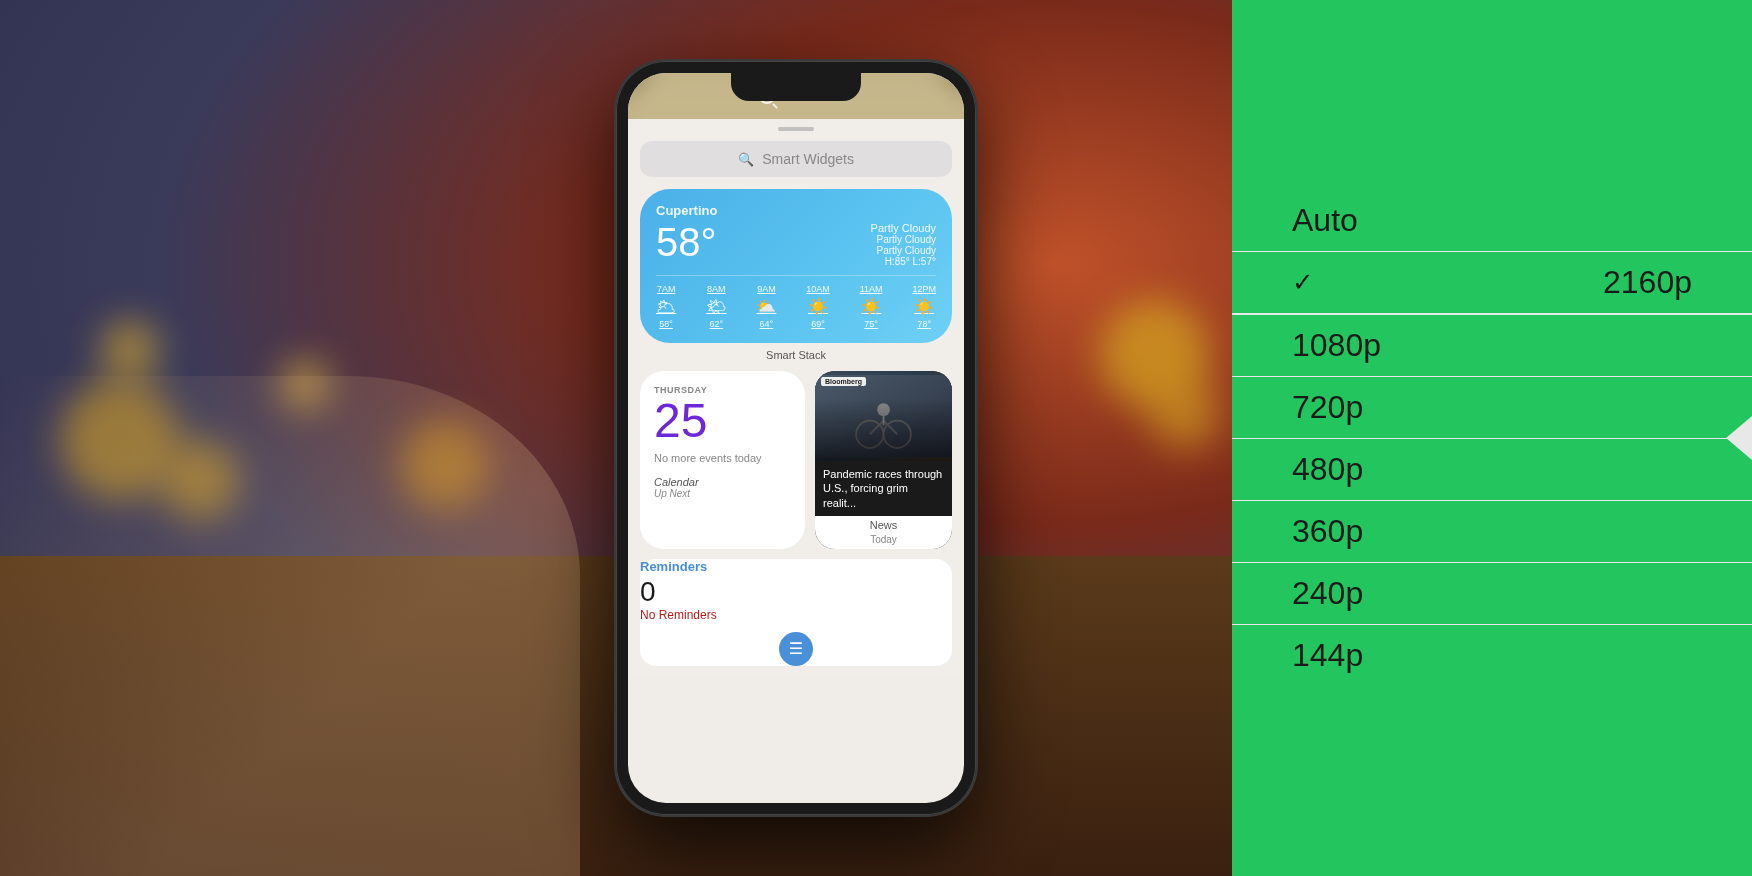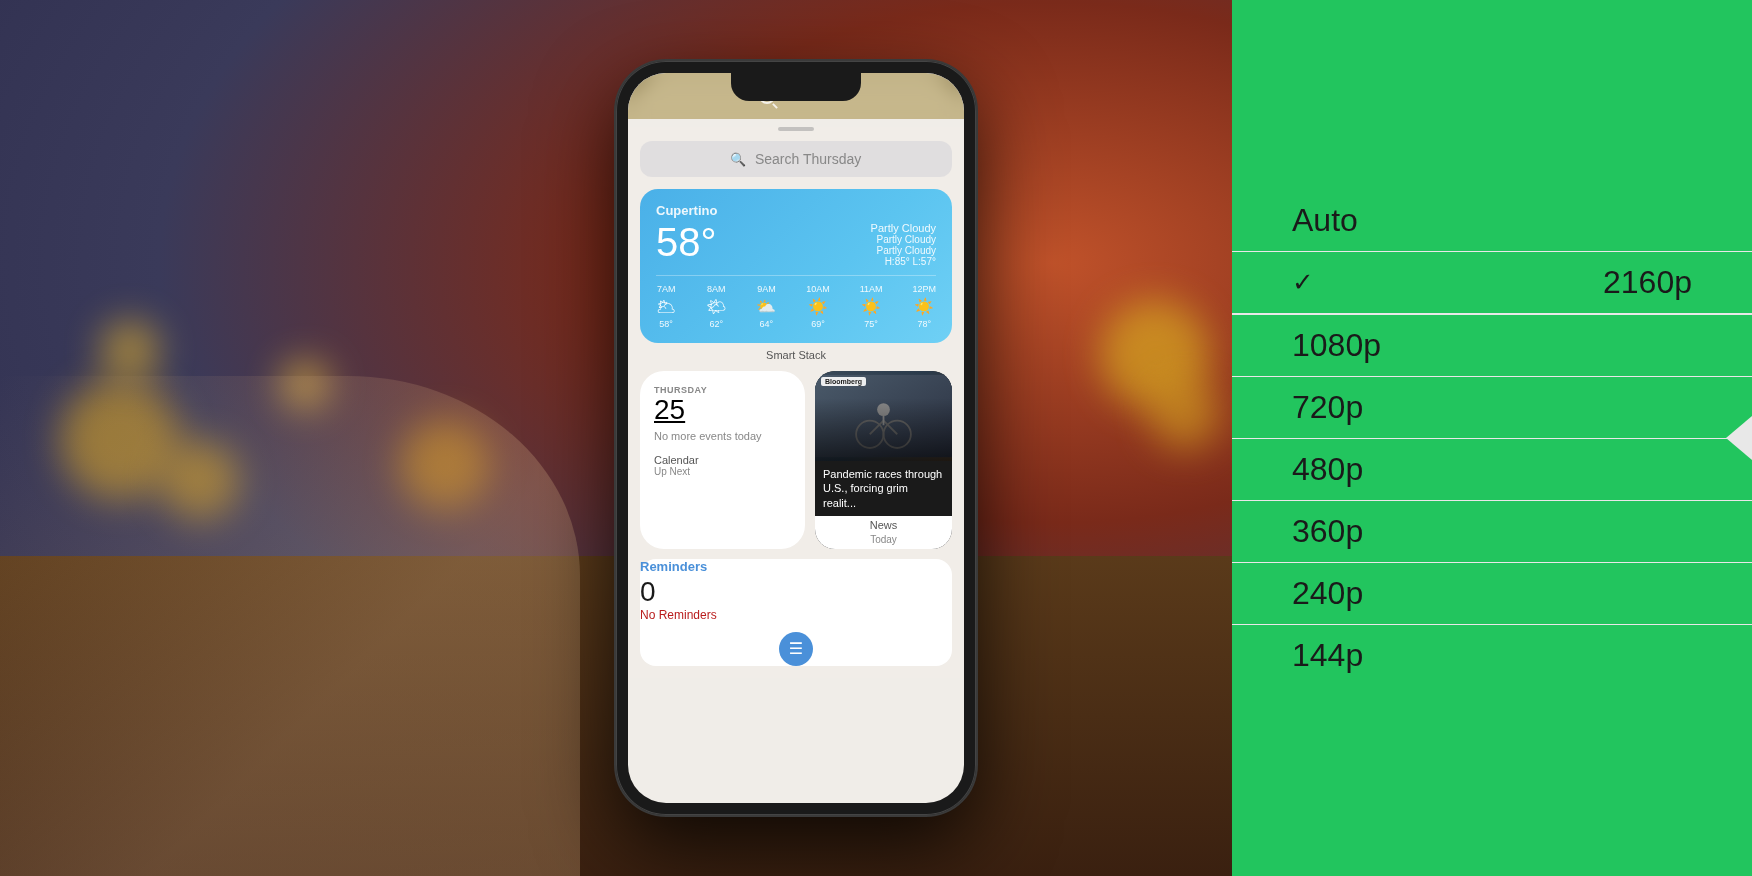--- a/index.html
+++ b/index.html
@@ -166,21 +166,21 @@
     }
 
     .search-widgets-text {
       color: #888;
       font-size: 14px;
     }
 
     
     .weather-widget {
       background: linear-gradient(135deg, #4ab0e8 0%, #5bc4f0 60%, #6fd0f5 100%);
-      border-radius: 18px;
+      border-radius: 30px;
       padding: 14px 16px;
       margin-bottom: 6px;
       color: white;
     }
 
     .weather-location {
       font-size: 13px;
       font-weight: 600;
       opacity: 0.9;
     }
@@ -203,20 +203,21 @@
       font-size: 11px;
       opacity: 0.9;
     }
 
     .weather-hourly {
       display: flex;
       justify-content: space-between;
       margin-top: 8px;
       border-top: 1px solid rgba(255,255,255,0.3);
       padding-top: 8px;
+      text-decoration: underline;
     }
 
     .weather-hour {
       display: flex;
       flex-direction: column;
       align-items: center;
       gap: 3px;
     }
 
     .weather-hour-time {
@@ -257,25 +258,24 @@
 
     .cal-day-label {
       font-size: 9px;
       font-weight: 600;
       color: #888;
       letter-spacing: 0.5px;
       text-transform: uppercase;
     }
 
     .cal-date {
-      font-size: 28px;
+      font-size: 48px;
       font-weight: 300;
-      color: #000000;
+      color: #6d28d9;
       line-height: 1.1;
-      text-decoration: underline;
     }
 
     .cal-no-events {
       font-size: 11px;
       color: #888;
       margin-top: 4px;
     }
 
     .cal-label {
       font-size: 11px;
@@ -470,21 +470,21 @@
         <span class="phone-search-text">Search</span>
       </div>
 
       <div class="widget-area">
 
         <div class="drag-indicator"></div>
 
         <div style="height:10px;"></div>
         <div class="search-widgets-bar">
           <span style="color:#888;font-size:13px;">🔍</span>
-          <span class="search-widgets-text">Search Thursday</span>
+          <span class="search-widgets-text">Smart Widgets</span>
         </div>
 
         <div class="weather-widget">
           <div class="weather-location">Cupertino</div>
           <div class="weather-temp-row">
             <div class="weather-temp">58°</div>
             <div class="weather-condition">
               <div>Partly Cloudy</div>
               <div style="font-size:10px;">Partly Cloudy</div>
               <div style="font-size:10px;">Partly Cloudy</div>
@@ -526,21 +526,21 @@
         </div>
 
         <div class="smart-stack-label">Smart Stack</div>
 
         <div class="widget-row">
 
           <div class="calendar-widget">
             <div class="cal-day-label">Thursday</div>
             <div class="cal-date">25</div>
             <div class="cal-no-events">No more events today</div>
-            <div style="margin-top:12px;">
+            <div style="margin-top:12px;font-style:italic;">
               <div class="cal-label">Calendar</div>
               <div class="cal-sublabel">Up Next</div>
             </div>
           </div>
 
           <div class="news-widget">
             <div class="news-image">
               
               <svg width="100%" height="90" viewBox="0 0 150 90" xmlns="http://www.w3.org/2000/svg">
                 <rect width="150" height="90" fill="#3a4a5a"></rect>

